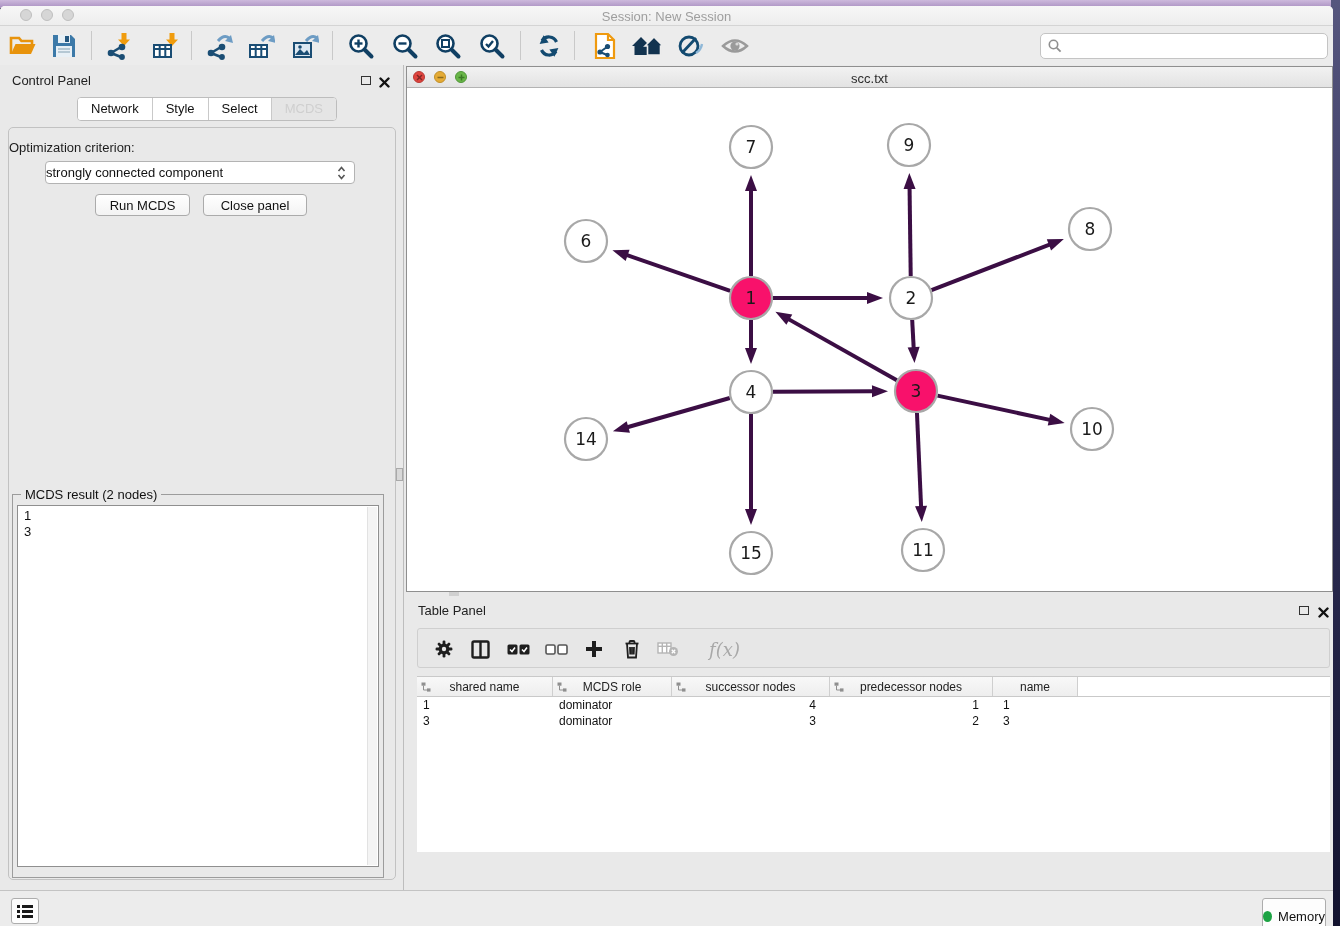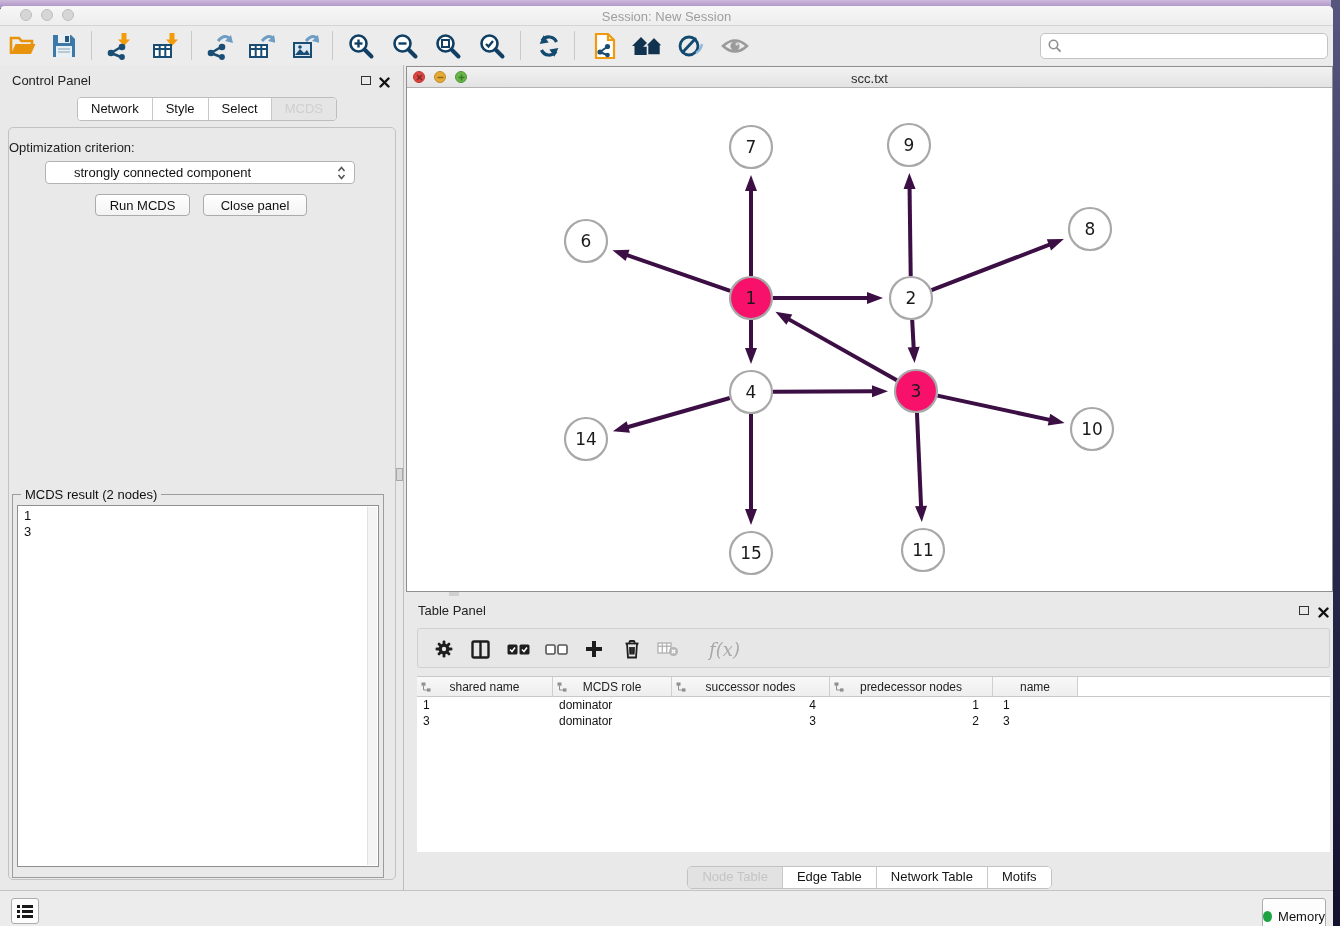--- a/index.html
+++ b/index.html
@@ -30,21 +30,21 @@
   .control-panel{left:0;top:0;width:403px;height:825px;}
   .panel-title{font-size:13px;color:#222;}
   .sq-icon{width:10px;height:9px;border:1.6px solid #333;box-sizing:border-box;}
   .tabbar{left:77px;top:32px;height:22px;display:flex;border:1px solid #bdbdbd;border-radius:4px;overflow:hidden;background:#fff;}
   .tab{padding:0 13px;font-size:13px;line-height:21px;color:#111;background:#fff;border-right:1px solid #c9c9c9;}
   .tab:last-child{border-right:none;}
   .tab.selected{background:#e5e5e5;color:#cfcfcf;}
   .cp-box{left:8px;top:62px;width:386px;height:751px;border:1px solid #c2c2c2;border-radius:5px;background:#e9e9e9;}
   .opt-label{width:100%;top:12px;font-size:13px;color:#1c1c1c;}
   .selectbox{left:36px;top:33px;width:310px;height:23px;background:#fff;border:1px solid #b3b3b3;border-radius:4px;display:flex;align-items:center;box-sizing:border-box;}
-  .selectbox .sel-text{flex:1;padding-left:28px;font-size:13px;color:#111;}
+  .selectbox .sel-text{flex:1;padding-left:0;font-size:13px;color:#111;}
   .btn{height:22px;background:linear-gradient(#ffffff,#f3f3f3);border:1px solid #ababab;border-radius:4px;font-size:13px;color:#111;display:flex;align-items:center;justify-content:center;box-sizing:border-box;}
   .result-fieldset{left:12px;top:429px;width:372px;height:384px;border:1px solid #9c9c9c;background:#e9e9e9;box-sizing:border-box;}
   .result-legend{left:8px;top:-8px;background:#e9e9e9;padding:0 4px;font-size:13px;color:#111;}
   .result-area{left:4px;top:10px;width:362px;height:362px;background:#fff;border:1px solid #8f8f8f;box-sizing:border-box;}
   .result-line{font-size:13px;color:#111;padding-left:6px;line-height:16px;}
   .result-scroll{right:1px;top:1px;width:9px;height:358px;background:#f4f4f4;border-left:1px solid #e2e2e2;}
   
   .net-window{left:406px;top:1px;width:927px;height:526px;border:1px solid #8f8f8f;box-sizing:border-box;background:#0369a1;}
   .net-titlebar{left:0;top:0;width:100%;height:21px;background:linear-gradient(#f2f2f2,#e3e3e3);border-bottom:1px solid #b3b3b3;box-sizing:border-box;}
   .net-title{width:100%;text-align:center;top:4px;font-size:13px;color:#2c2c2c;}
@@ -513,28 +513,20 @@
         <div class="trow">
           <div class="td l" style="width:136px">3</div>
           <div class="td l" style="width:119px">dominator</div>
           <div class="td r" style="width:158px">3</div>
           <div class="td r" style="width:163px">2</div>
           <div class="td l" style="width:85px;padding-left:10px">3</div>
         </div>
       </div>
       <div class="abs tbody-fill" style="top:130px;height:125px"></div>
 
-      <div class="abs table-tabs">
-        <div class="ttab-group">
-          <div class="ttab selected">Node Table</div>
-          <div class="ttab">Edge Table</div>
-          <div class="ttab">Network Table</div>
-          <div class="ttab">Motifs</div>
-        </div>
-      </div>
     </div>
   </div>
 
   <div class="abs statusbar">
     <div class="abs sbtn" style="left:11px;top:7px;width:28px;height:26px">
       <svg width="18" height="18" viewBox="0 0 18 18">
           <g fill="#1a1a1a">
             <rect x="1" y="3" width="3" height="3"></rect>
             <rect x="6" y="3" width="11" height="3"></rect>
             <rect x="1" y="8" width="3" height="3"></rect>

